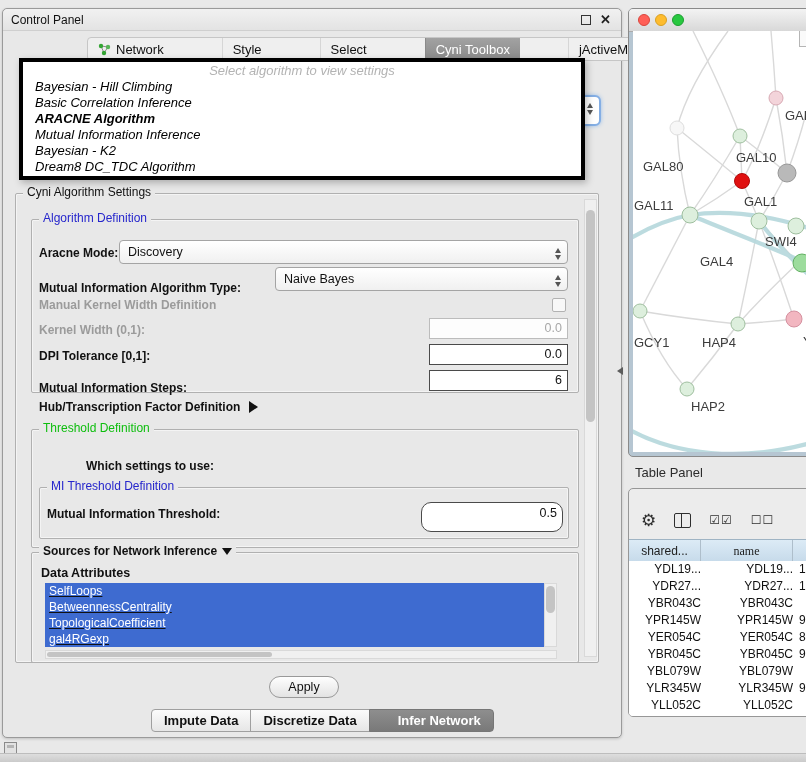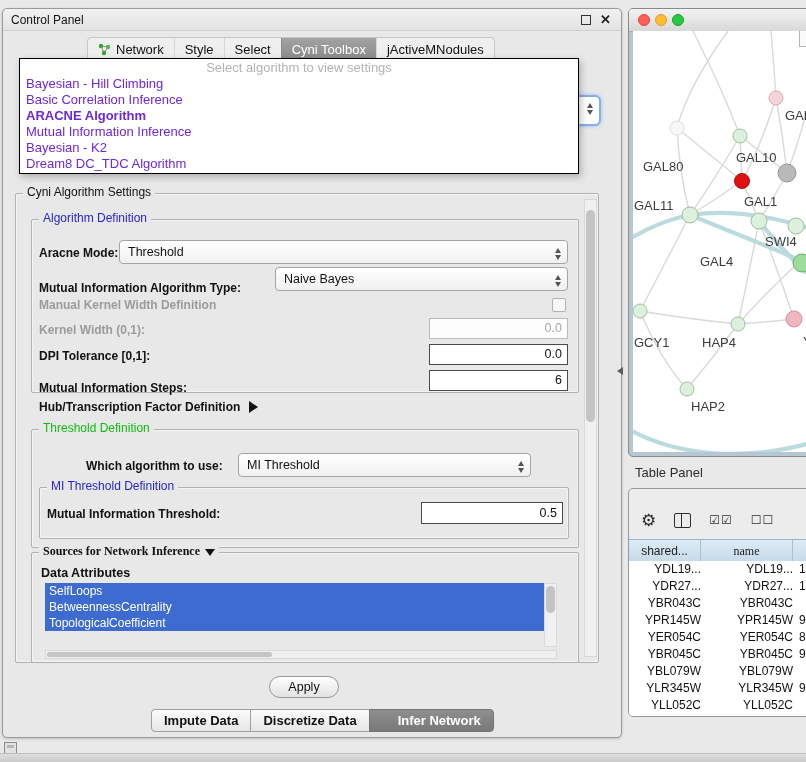--- a/index.html
+++ b/index.html
@@ -11,39 +11,39 @@
       border:1px solid #9a9a9a;border-radius:5px;box-shadow:0 1px 3px rgba(0,0,0,.18);}
   .cp-title{position:absolute;left:0;top:0;right:0;height:22px;border-radius:5px 5px 0 0;
       background:linear-gradient(#f1f1f1,#e3e3e3);border-bottom:1px solid #cfcfcf;
       font-size:12px;line-height:22px;padding-left:8px;box-sizing:border-box;}
   .cp-ctrl{position:absolute;right:10px;top:0;height:22px;display:flex;align-items:center;gap:9px;}
   .float-ic{width:8px;height:8px;border:1.5px solid #333;display:inline-block;}
   .close-ic{font-size:13px;font-weight:bold;color:#222;line-height:22px;cursor:default;}
 
   
   .tabstrip{position:absolute;left:84px;top:28px;height:22px;display:flex;align-items:stretch;
-      border:1px solid #c6c6c6;border-radius:4px;background:#efefef;font-size:13px;}
+      border:1px solid #c6c6c6;border-radius:4px;background:#efefef;font-size:13px;gap:48px;}
   .tab{display:flex;align-items:center;padding:0 10px;border-left:1px solid #d6d6d6;cursor:default;white-space:nowrap;}
   .tab:first-child{border-left:none;border-radius:3px 0 0 3px;}
   .tab:last-child{border-radius:0 3px 3px 0;}
   .tab.sel{background:linear-gradient(#a2a2a2,#8a8a8a);color:#fff;border-left-color:#8a8a8a;}
   .net-ic{margin-right:5px;display:inline-flex;}
 
   
   .algo-stub{position:absolute;left:558px;top:86px;width:40px;height:31px;background:#fff;
       border:2px solid #84aee4;border-radius:6px;box-shadow:0 0 4px #9cc0ea;z-index:5;box-sizing:border-box;}
   .spin{position:absolute;right:6px;top:6px;display:flex;flex-direction:column;gap:2px;}
   .tri-up{width:0;height:0;border-left:3.5px solid transparent;border-right:3.5px solid transparent;border-bottom:5px solid #555;}
   .tri-dn{width:0;height:0;border-left:3.5px solid transparent;border-right:3.5px solid transparent;border-top:5px solid #555;}
 
   
   .algo-popup{position:absolute;left:16px;top:49px;width:558px;height:114px;background:#fff;
-      border:1px solid #000000;box-shadow:2px 3px 7px rgba(0,0,0,.25);z-index:6;font-size:13px;}
+      border:4px solid #000000;box-shadow:2px 3px 7px rgba(0,0,0,.25);z-index:6;font-size:13px;font-style:italic;}
   .ph{height:17px;line-height:17px;text-align:center;color:#b3b3b3;}
-  .opt{height:16px;line-height:16px;padding-left:6px;color:#6d28d9;cursor:default;white-space:nowrap;}
+  .opt{height:16px;line-height:16px;padding-left:12px;color:#000000;cursor:default;white-space:nowrap;}
   .opt.bold{font-weight:bold;}
 
   
   .grp{position:absolute;border:1px solid #b0b0b0;border-radius:2px;box-shadow:inset 0 0 0 1px #f4f4f4;}
   .grp-t{position:absolute;font-size:12px;background:#e8e8e8;padding:0 4px;line-height:13px;white-space:nowrap;}
   .t-blue{color:#2626cc;}
   .t-green{color:#0ebe0e;}
 
   .flabel{position:absolute;font-size:12px;font-weight:bold;white-space:nowrap;}
   .flabel.dis{color:#9b9b9b;}
@@ -180,25 +180,25 @@
     <div class="grp" style="left:12px;top:184px;width:582px;height:468px;"></div>
     <div class="grp" style="left:28px;top:210px;width:546px;height:172px;"></div>
     <div class="grp" style="left:28px;top:420px;width:546px;height:117px;"></div>
     <div class="grp" style="left:36px;top:478px;width:528px;height:50px;"></div>
     <div class="grp" style="left:28px;top:543px;width:546px;height:109px;"></div>
 
     <span class="grp-t" style="left:20px;top:177px;">Cyni Algorithm Settings</span>
     <span class="grp-t t-blue" style="left:36px;top:203px;">Algorithm Definition</span>
     <span class="grp-t t-green" style="left:36px;top:413px;">Threshold Definition</span>
     <span class="grp-t t-blue" style="left:44px;top:471px;">MI Threshold Definition</span>
-    <span class="grp-t" style="left:36px;top:536px;font-weight:bold;font-family:Liberation Serif, serif;"><span>Sources for Network Inference</span><span class="tri-down-s"></span></span>
+    <span class="grp-t" style="left:36px;top:536px;font-weight:bold;"><span>Sources for Network Inference</span><span class="tri-down-s"></span></span>
 
     <span class="flabel" style="left:36px;top:237px;">Aracne Mode:</span>
     <div class="combo" style="left:116px;top:231px;width:449px;">
-      <span>Threshold</span>
+      <span>Discovery</span>
       <span class="spin">
           <span class="tri-up"></span>
           <span class="tri-dn"></span>
         </span>
     </div>
 
     <span class="flabel" style="left:36px;top:264px;margin-top:8px;">Mutual Information Algorithm Type:</span>
     <div class="combo" style="left:272px;top:258px;width:293px;">
       <span>Naive Bayes</span>
       <span class="spin">
@@ -217,37 +217,31 @@
     <div class="field" style="left:426px;top:335px;width:139px;">0.0</div>
 
     <span class="flabel" style="left:36px;top:366px;margin-top:6px;">Mutual Information Steps:</span>
     <div class="field" style="left:426px;top:361px;width:139px;">6</div>
 
     <div class="hub-row" style="left:36px;top:391px;">
       <span>Hub/Transcription Factor Definition</span>
       <span class="tri-right"></span>
     </div>
 
-    <span class="flabel" style="left:83px;top:450px;">Which algorithm to use:</span>
-    <div class="combo" style="left:235px;top:444px;width:293px;">
-      <span>MI Threshold</span>
-      <span class="spin">
-          <span class="tri-up"></span>
-          <span class="tri-dn"></span>
-        </span>
-    </div>
+    <span class="flabel" style="left:83px;top:450px;">Which settings to use:</span>
 
     <span class="flabel" style="left:44px;top:498px;">Mutual Information Threshold:</span>
-    <div class="field" style="left:418px;top:493px;width:142px;height:22px;line-height:20px;">0.5</div>
+    <div class="field" style="left:418px;top:493px;width:142px;height:30px;line-height:20px;border-radius:10px;">0.5</div>
 
     <span class="flabel" style="left:38px;top:557px;font-size:12.5px;">Data Attributes</span>
-    <div class="attr-list" style="left:42px;top:574px;width:499px;">
+    <div class="attr-list" style="left:42px;top:574px;width:499px;text-decoration:underline;">
       <div class="attr-item">SelfLoops</div>
       <div class="attr-item">BetweennessCentrality</div>
       <div class="attr-item">TopologicalCoefficient</div>
+      <div class="attr-item">gal4RGexp</div>
     </div>
     <div class="sbar-v" style="left:541px;top:574px;width:13px;height:64px;">
       <span class="thumb" style="left:1px;top:2px;width:9px;height:27px;"></span>
     </div>
     <div class="sbar-h" style="left:42px;top:641px;width:512px;height:9px;">
       <span class="thumb" style="left:1px;top:1px;width:225px;height:5px;"></span>
     </div>
 
     <div class="sbar-v" style="left:581px;top:190px;width:13px;height:458px;">
       <span class="thumb" style="left:1px;top:10px;width:9px;height:212px;"></span>

